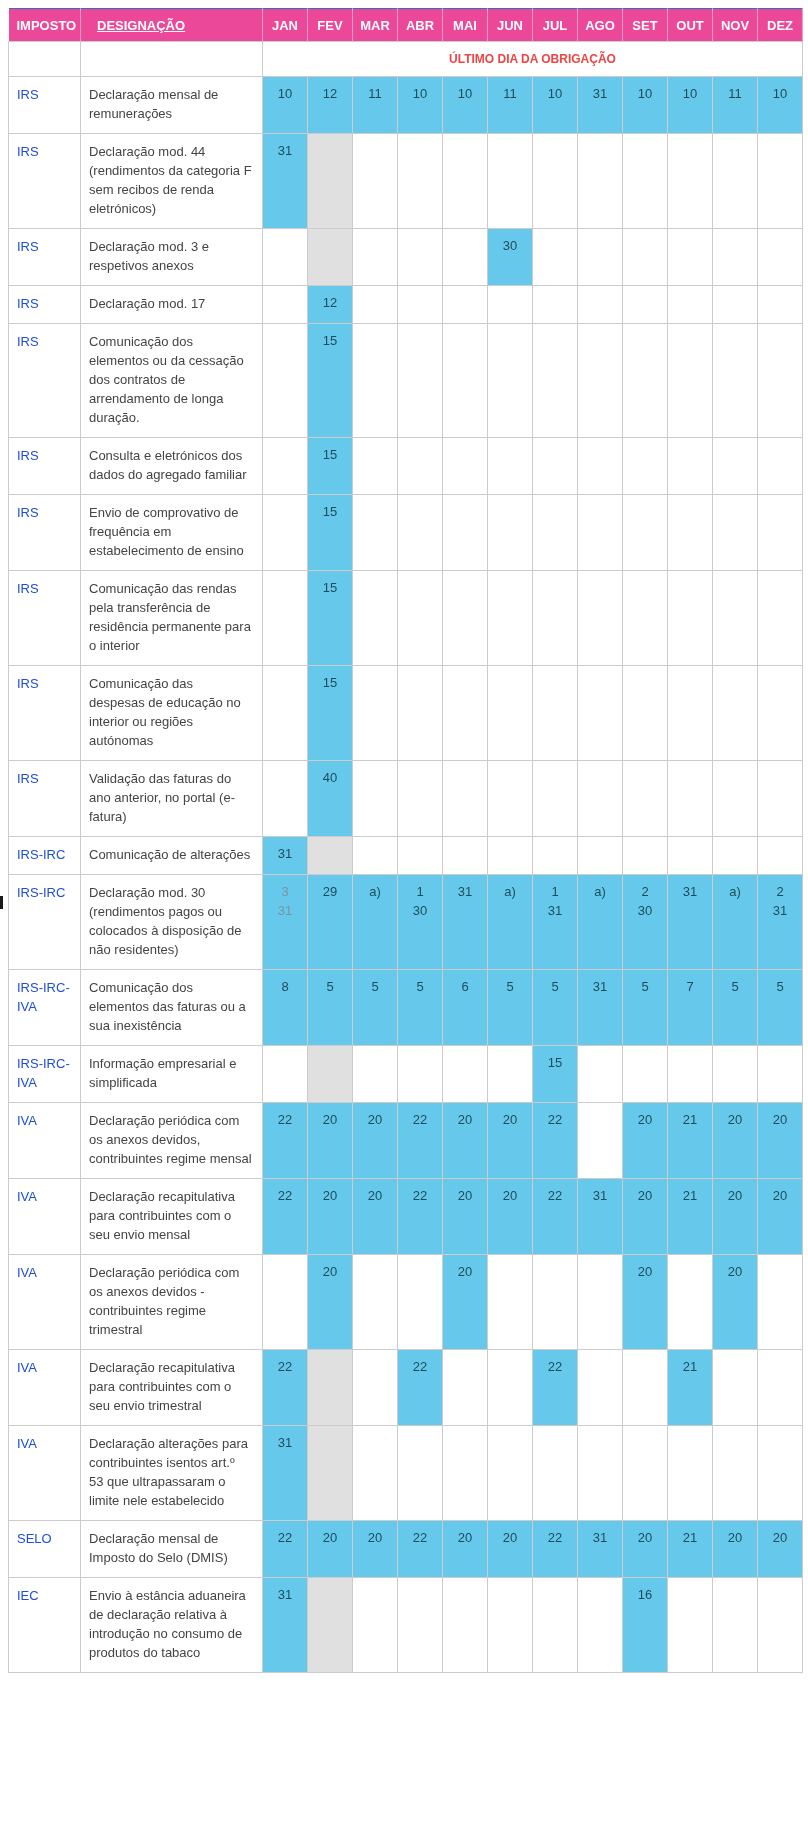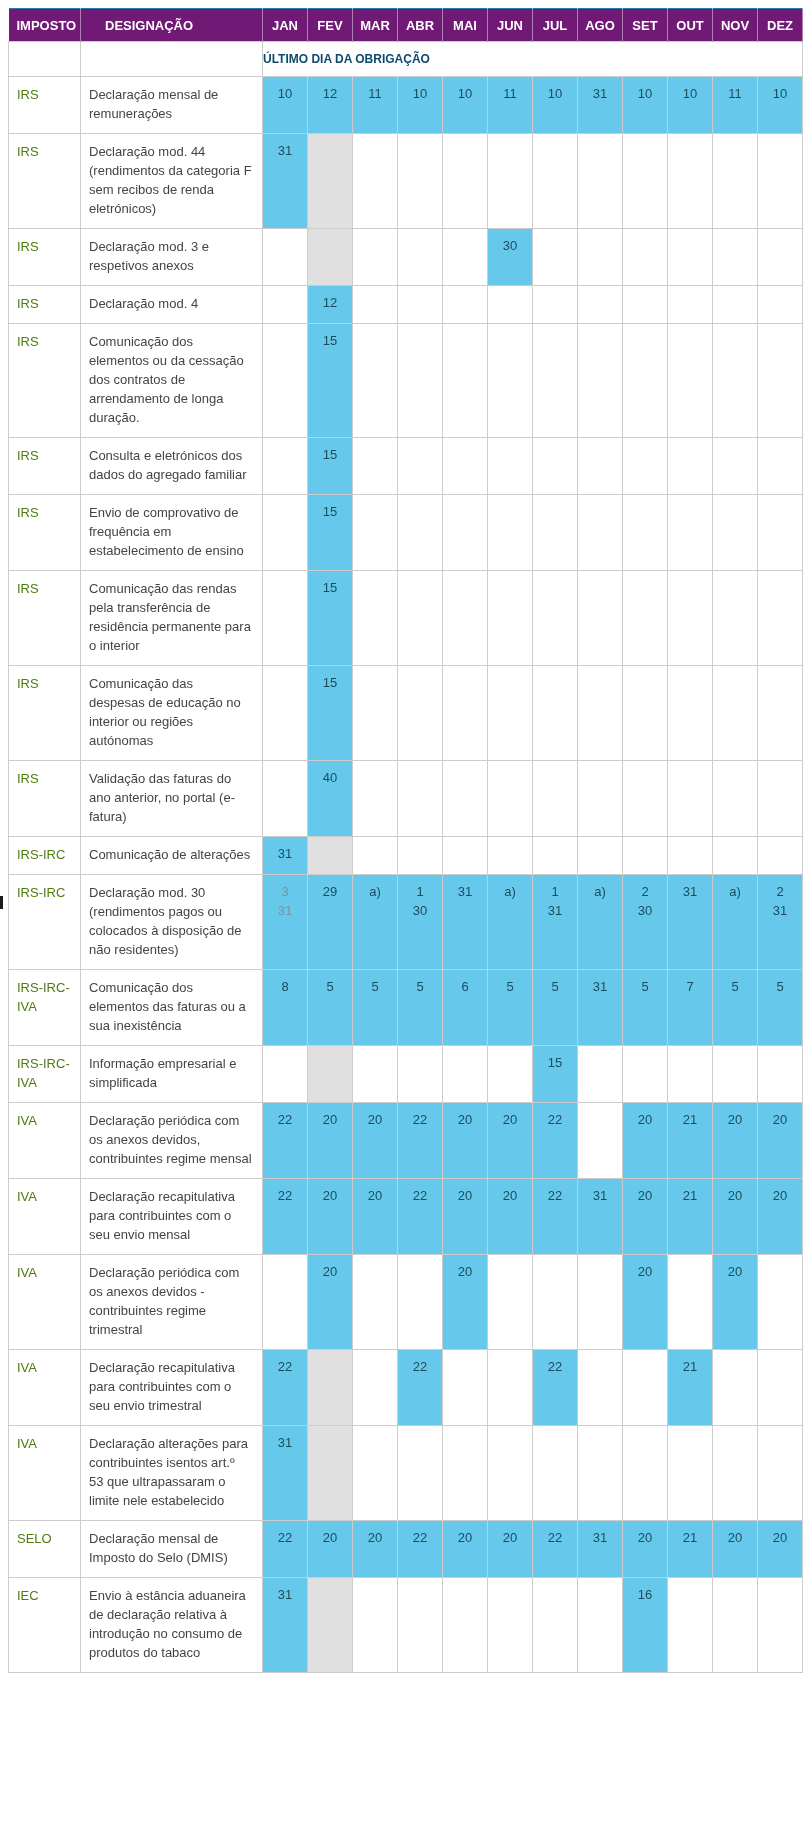--- a/index.html
+++ b/index.html
@@ -1,34 +1,34 @@
 <!DOCTYPE html>
 <html><head>
 <meta charset="utf-8">
 <style>
   html,body{margin:0;padding:0;background:#fff;}
   body{width:808px;font-family:"Liberation Sans",sans-serif;position:relative;}
   .wrap{padding:8px 6px 0 8px;}
   table{border-collapse:collapse;table-layout:fixed;width:794px;}
-  th{background:#701a75;color:#fff;font-size:13px;font-weight:700;height:30px;
+  th{background:#ec4899;color:#fff;font-size:13px;font-weight:700;height:30px;
      border-right:1px solid rgba(255,255,255,.45);border-top:1px solid #2e75b5;}
   th.c-imposto{text-align:left;padding-left:8px;}
-  th.c-desig{text-align:left;padding-left:24px;}
+  th.c-desig{text-align:left;padding-left:16px;text-decoration:underline;}
   th.c-month{text-align:center;padding:0 1px;margin-top:28px;}
   td{border:1px solid #ccc;vertical-align:top;font-size:13px;background:#fff;}
-  td.imposto{color:#4d7c0f;padding:8px 4px 8px 8px;line-height:19px;}
+  td.imposto{color:#1d4ed8;padding:8px 4px 8px 8px;line-height:19px;}
   td.desig{color:#444;padding:8px 10px 10px 8px;line-height:19px;}
   td.day{text-align:center;padding:7px 2px 9px 2px;color:#1d4d5c;
          white-space:pre-line;line-height:19px;}
   td.day.blue{background:#66c9ec;}
   td.day.gray{background:#e0e0e0;}
   td.day.muted{color:#7b93a2;}
   tr.subheader td{height:26px;}
-  tr.subheader td.ultimo{color:#0c4a6e;font-weight:700;font-size:12px;
-       vertical-align:middle;padding:4px 0;}
+  tr.subheader td.ultimo{color:#ef4444;font-weight:700;font-size:12px;
+       text-align:center;vertical-align:middle;padding:4px 0;}
   .stray{position:absolute;left:0;top:896px;width:3px;height:13px;background:#1a1a1a;}
 </style>
 </head>
 <body>
 
 <div class="wrap">
   <table>
     <colgroup>
       <col style="width:72px">
         <col style="width:182px">
@@ -102,21 +102,21 @@
           <td class="day blue">30</td>
           <td class="day"></td>
           <td class="day"></td>
           <td class="day"></td>
           <td class="day"></td>
           <td class="day"></td>
           <td class="day"></td>
         </tr>
         <tr>
           <td class="imposto">IRS</td>
-          <td class="desig">Declaração mod. 4</td>
+          <td class="desig">Declaração mod. 17</td>
           <td class="day"></td>
           <td class="day blue">12</td>
           <td class="day"></td>
           <td class="day"></td>
           <td class="day"></td>
           <td class="day"></td>
           <td class="day"></td>
           <td class="day"></td>
           <td class="day"></td>
           <td class="day"></td>

